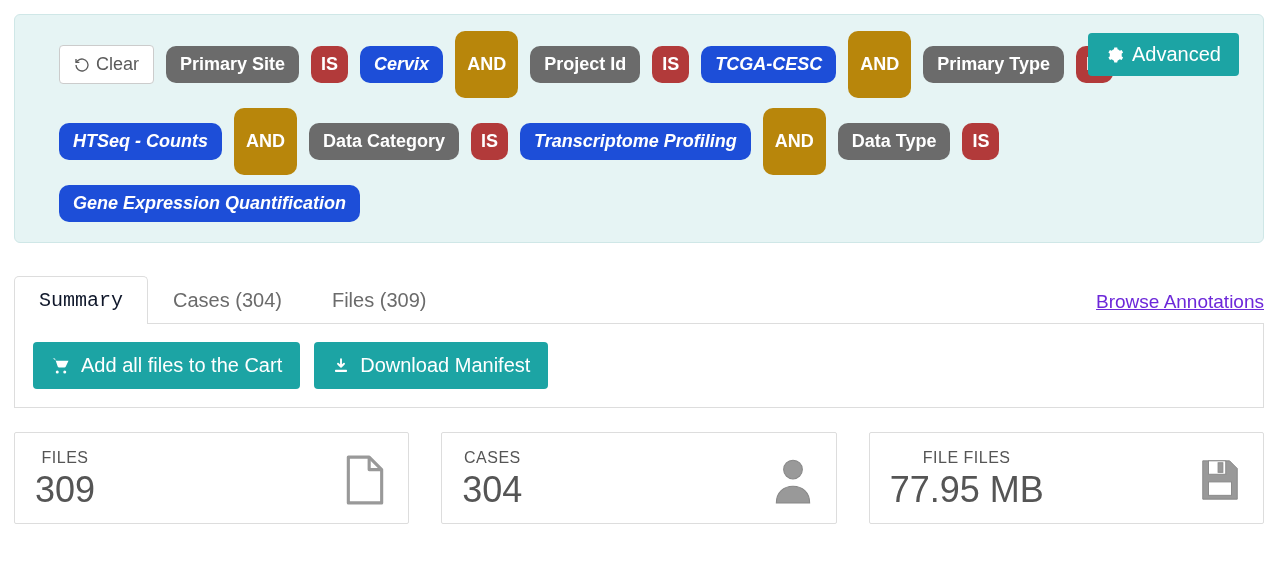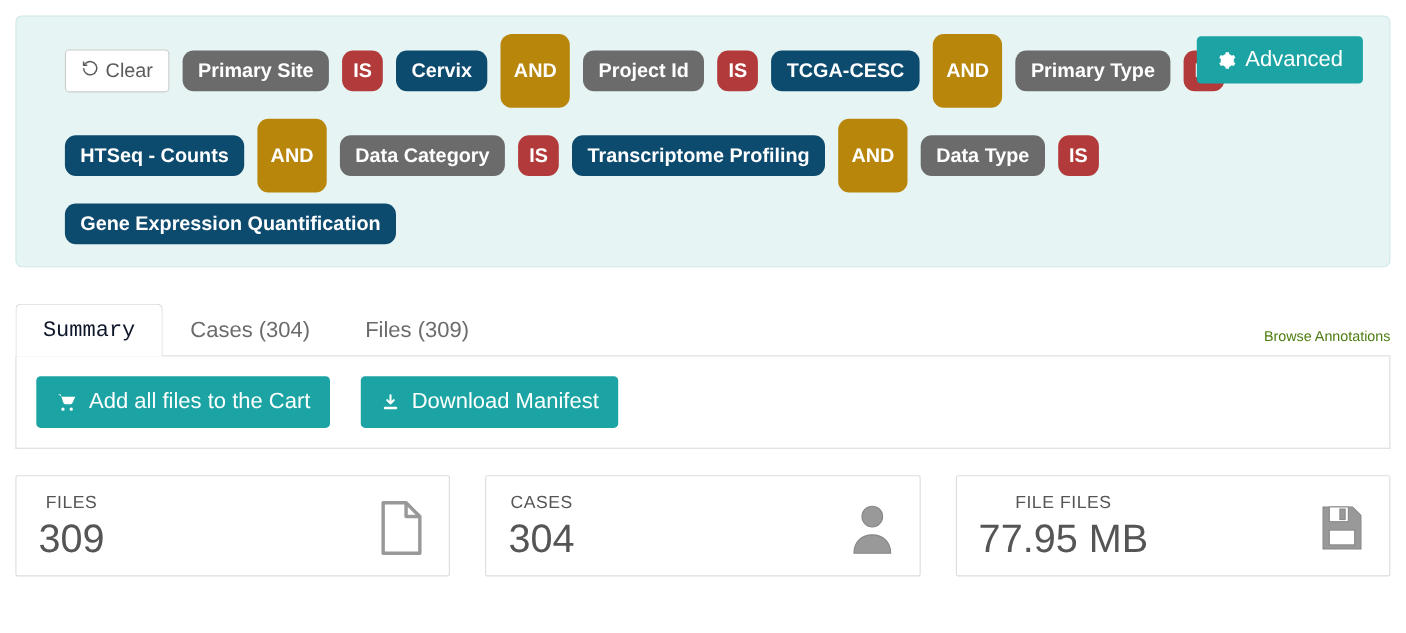--- a/index.html
+++ b/index.html
@@ -20,36 +20,36 @@
   }
   .clear-btn {
     background: #fff;
     border: 1px solid #ccc;
     border-radius: 4px;
     padding: 8px 14px;
     font-size: 18px;
     color: #5b5b5b;
     cursor: pointer;
     display: inline-flex;
-    align-items: flex-start;
+    align-items: center;
     gap: 6px;
   }
   .tag {
     display: inline-flex;
     align-items: center;
     border-radius: 10px;
     padding: 8px 14px;
     font-size: 18px;
     font-weight: bold;
     color: #fff;
     cursor: pointer;
   }
   .tag.field { background: #6b6b6b; }
   .tag.op    { background: #b23a3a; padding: 8px 10px; }
-  .tag.value { background: #0c4a6e; }
+  .tag.value { background: #1d4ed8; font-style: italic; }
   .tag.and   { background: #b8860b; padding: 23px 12px; }
   .tokens { display: flex; flex-wrap: wrap; gap: 10px 12px; align-items: center; }
   .advanced-btn {
     position: absolute;
     top: 18px;
     right: 24px;
     background: #1ca4a4;
     border: none;
     border-radius: 4px;
     color: #fff;
@@ -79,31 +79,32 @@
     bottom: -1px;
     border-radius: 5px 5px 0 0;
   }
   .tab.active {
     color: #0f172a;
     background: #fff;
     border-color: #ddd;
     font-family: Liberation Mono, monospace;
   }
   .browse-link {
-    color: #4d7c0f;
-    font-size: 13px;
+    color: #6d28d9;
+    text-decoration: underline;
+    font-size: 19px;
     padding-bottom: 10px;
     cursor: pointer;
   }
   .action-bar {
     border: 1px solid #ddd;
     border-top: none;
     padding: 18px;
     display: flex;
-    gap: 28px;
+    gap: 14px;
   }
   .action-btn {
     background: #1ca4a4;
     border: none;
     border-radius: 4px;
     color: #fff;
     font-size: 20px;
     padding: 12px 18px;
     cursor: pointer;
     display: inline-flex;

